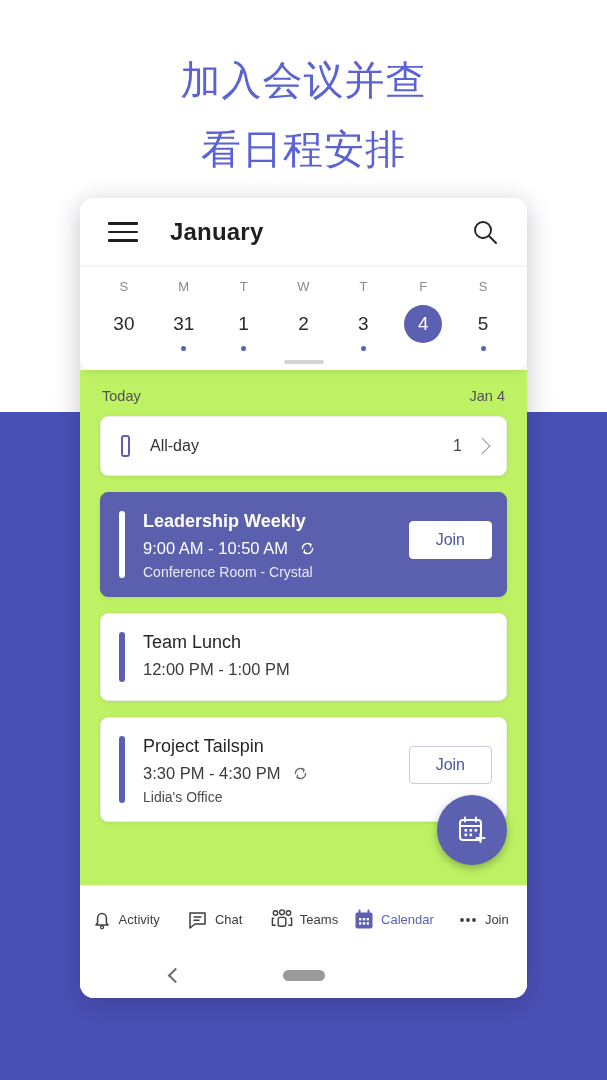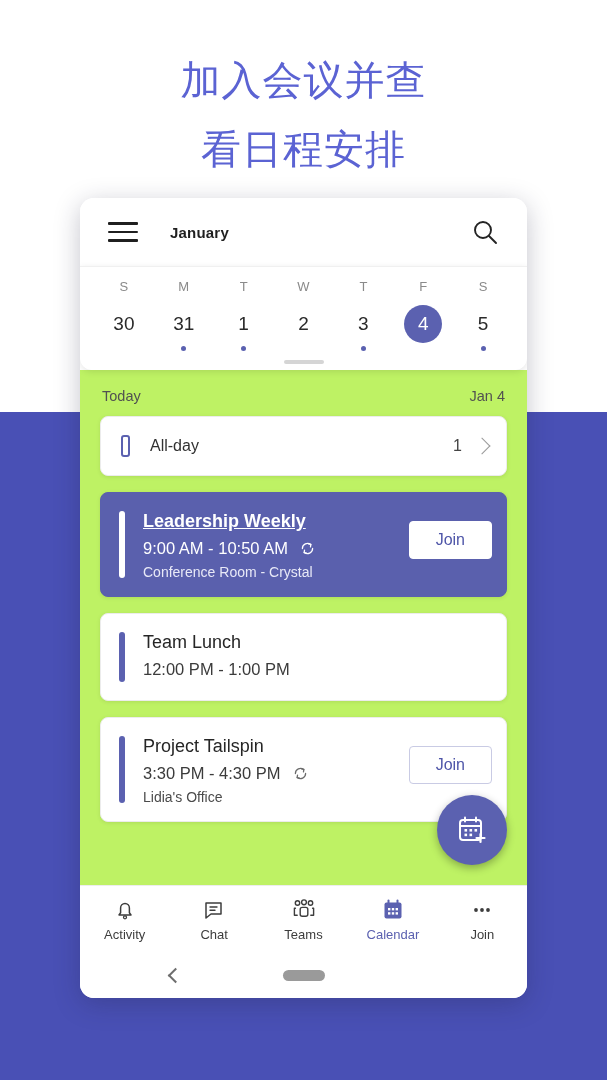--- a/index.html
+++ b/index.html
@@ -48,21 +48,21 @@
   .appbar {
     height:68px; flex:0 0 68px;
     display:flex; align-items:center;
     padding:0 28px;
     background:#fff;
   }
   .hamburger { width:30px; height:20px; display:flex; flex-direction:column; justify-content:space-between; cursor:pointer; }
   .hamburger span { display:block; height:2.6px; width:100%; background:#1f1f1f; border-radius:1px; }
   .appbar-title {
     margin-left:32px;
-    font-size:15px; font-weight:bold; color:#1f1f1f;
+    font-size:24px; font-weight:bold; color:#1f1f1f;
     letter-spacing:0.2px;
   }
   .appbar-spacer { flex:1; }
   .search-ico { width:28px; height:28px; }
 
   
   .calstrip {
     margin:0 0 0 0;
     background:#fff;
     border-radius:0 0 12px 12px;
@@ -158,21 +158,21 @@
   .event-time { font-size:16.5px; color:#3b3b3b; }
   .recur-ico { margin-left:11px; width:17px; height:17px; }
   .event-loc { font-size:14px; color:#4b4b4b; margin-top:6px; }
 
   .event.highlight {
     background:#5a60ad;
     border-radius:8px;
   }
   .card.highlight { border-color:#5a60ad; background:#5a60ad; }
   .event.highlight .event-bar { background:#ffffff; }
-  .event.highlight .event-title { color:#ffffff; font-weight:bold;text-decoration:underline; }
+  .event.highlight .event-title { color:#ffffff; font-weight:bold; }
   .event.highlight .event-time  { color:#ffffff; }
   .event.highlight .event-loc   { color:#e8e9f7; }
 
   .join-btn {
     flex:0 0 auto;
     margin-top:12px; margin-left:8px;
     background:#ffffff;
     color:#4e55a8;
     border:1px solid #ffffff;
     border-radius:4px;
@@ -202,21 +202,21 @@
 
   
   .bottomnav {
     flex:0 0 68px; height:68px;
     display:flex; align-items:center;
     border-top:1px solid #ededed;
     background:#fff;
     position:relative; z-index:12;
   }
   .navitem {
-    flex:1; display:flex; flex-direction:column;
+    flex:1; display:flex; flex-direction:row;
     align-items:center; justify-content:center; gap:5px;
     cursor:pointer;
   }
   .navitem .nav-label { font-size:13px; color:#3d3d3d; }
   .navitem.active .nav-label { color:#5b61b0; }
 
   
   .sysbar {
     flex:0 0 45px; height:45px;
     display:flex; align-items:center;

